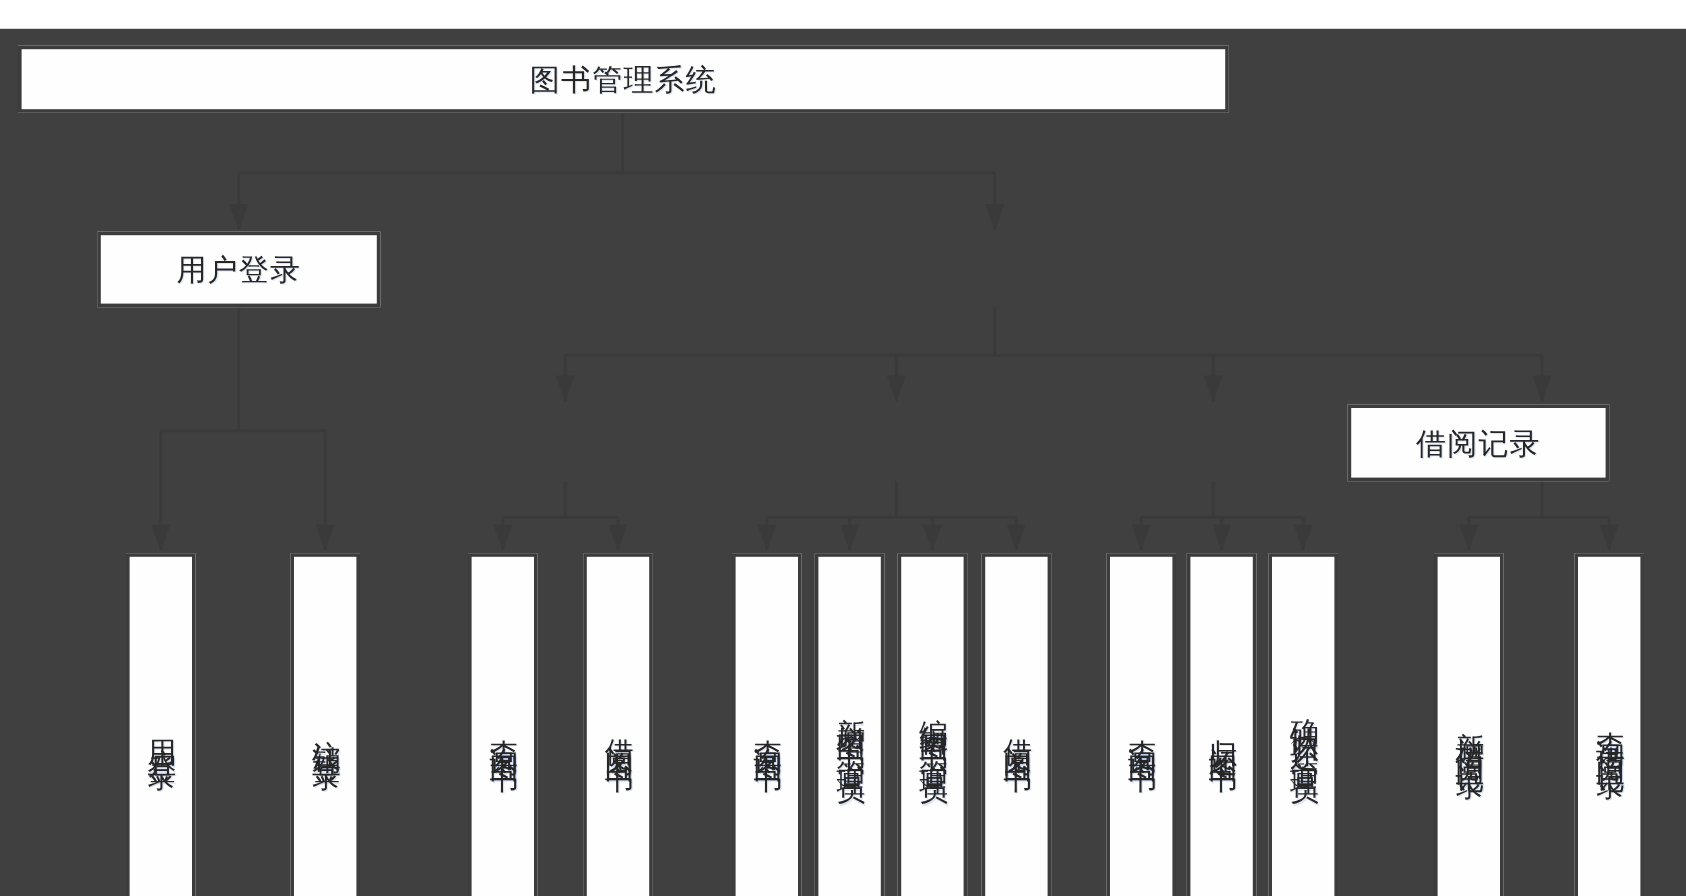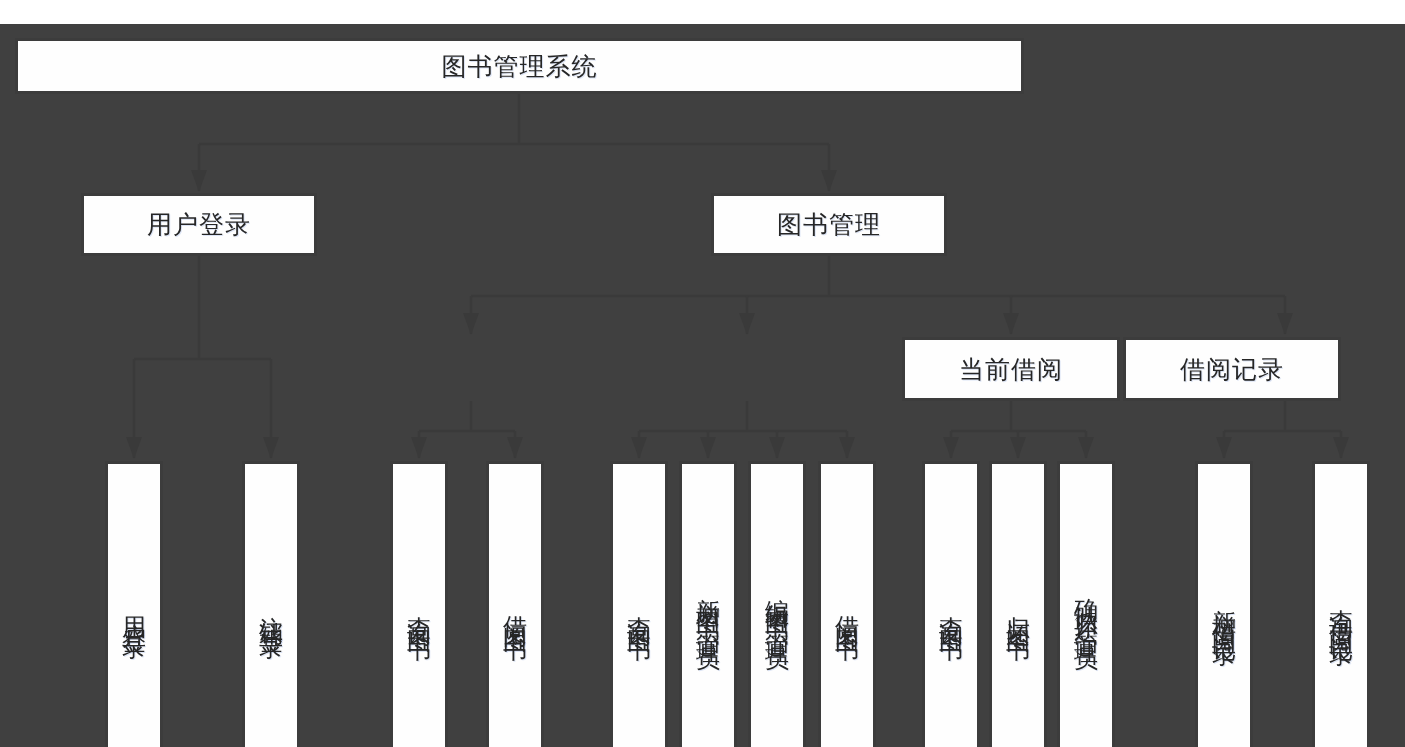--- a/index.html
+++ b/index.html
@@ -69,23 +69,21 @@
 
       <path d="M1285,377 V407 M1224,407 H1341"></path>
       <line x1="1224" y1="407" x2="1224" y2="434" marker-end="url(#ah)"></line>
       <line x1="1341" y1="407" x2="1341" y2="434" marker-end="url(#ah)"></line>
     </g>
   </svg>
 
   <div class="box h" style="left:15px;top:14px;width:1009px;height:56px">图书管理系统</div>
 
   <div class="box h" style="left:81px;top:169px;width:236px;height:63px">用户登录</div>
-  <div class="box h" style="left:711px;top:169px;width:236px;height:63px">图书管理</div>
 
-  <div class="box h" style="left:902px;top:313px;width:218px;height:64px">当前借阅</div>
   <div class="box h" style="left:1123px;top:313px;width:218px;height:64px">借阅记录</div>
 
   <div class="box v" style="left:105px;top:437px;width:58px;height:299px">用户登录</div>
   <div class="box v" style="left:242px;top:437px;width:58px;height:299px">注销登录</div>
 
   <div class="box v" style="left:390px;top:437px;width:58px;height:299px">查询图书</div>
   <div class="box v" style="left:486px;top:437px;width:58px;height:299px">借阅图书</div>
 
   <div class="box v" style="left:610px;top:437px;width:58px;height:299px">查询图书</div>
   <div class="box v" style="left:679px;top:437px;width:58px;height:299px">新增图书（管理员）</div>

